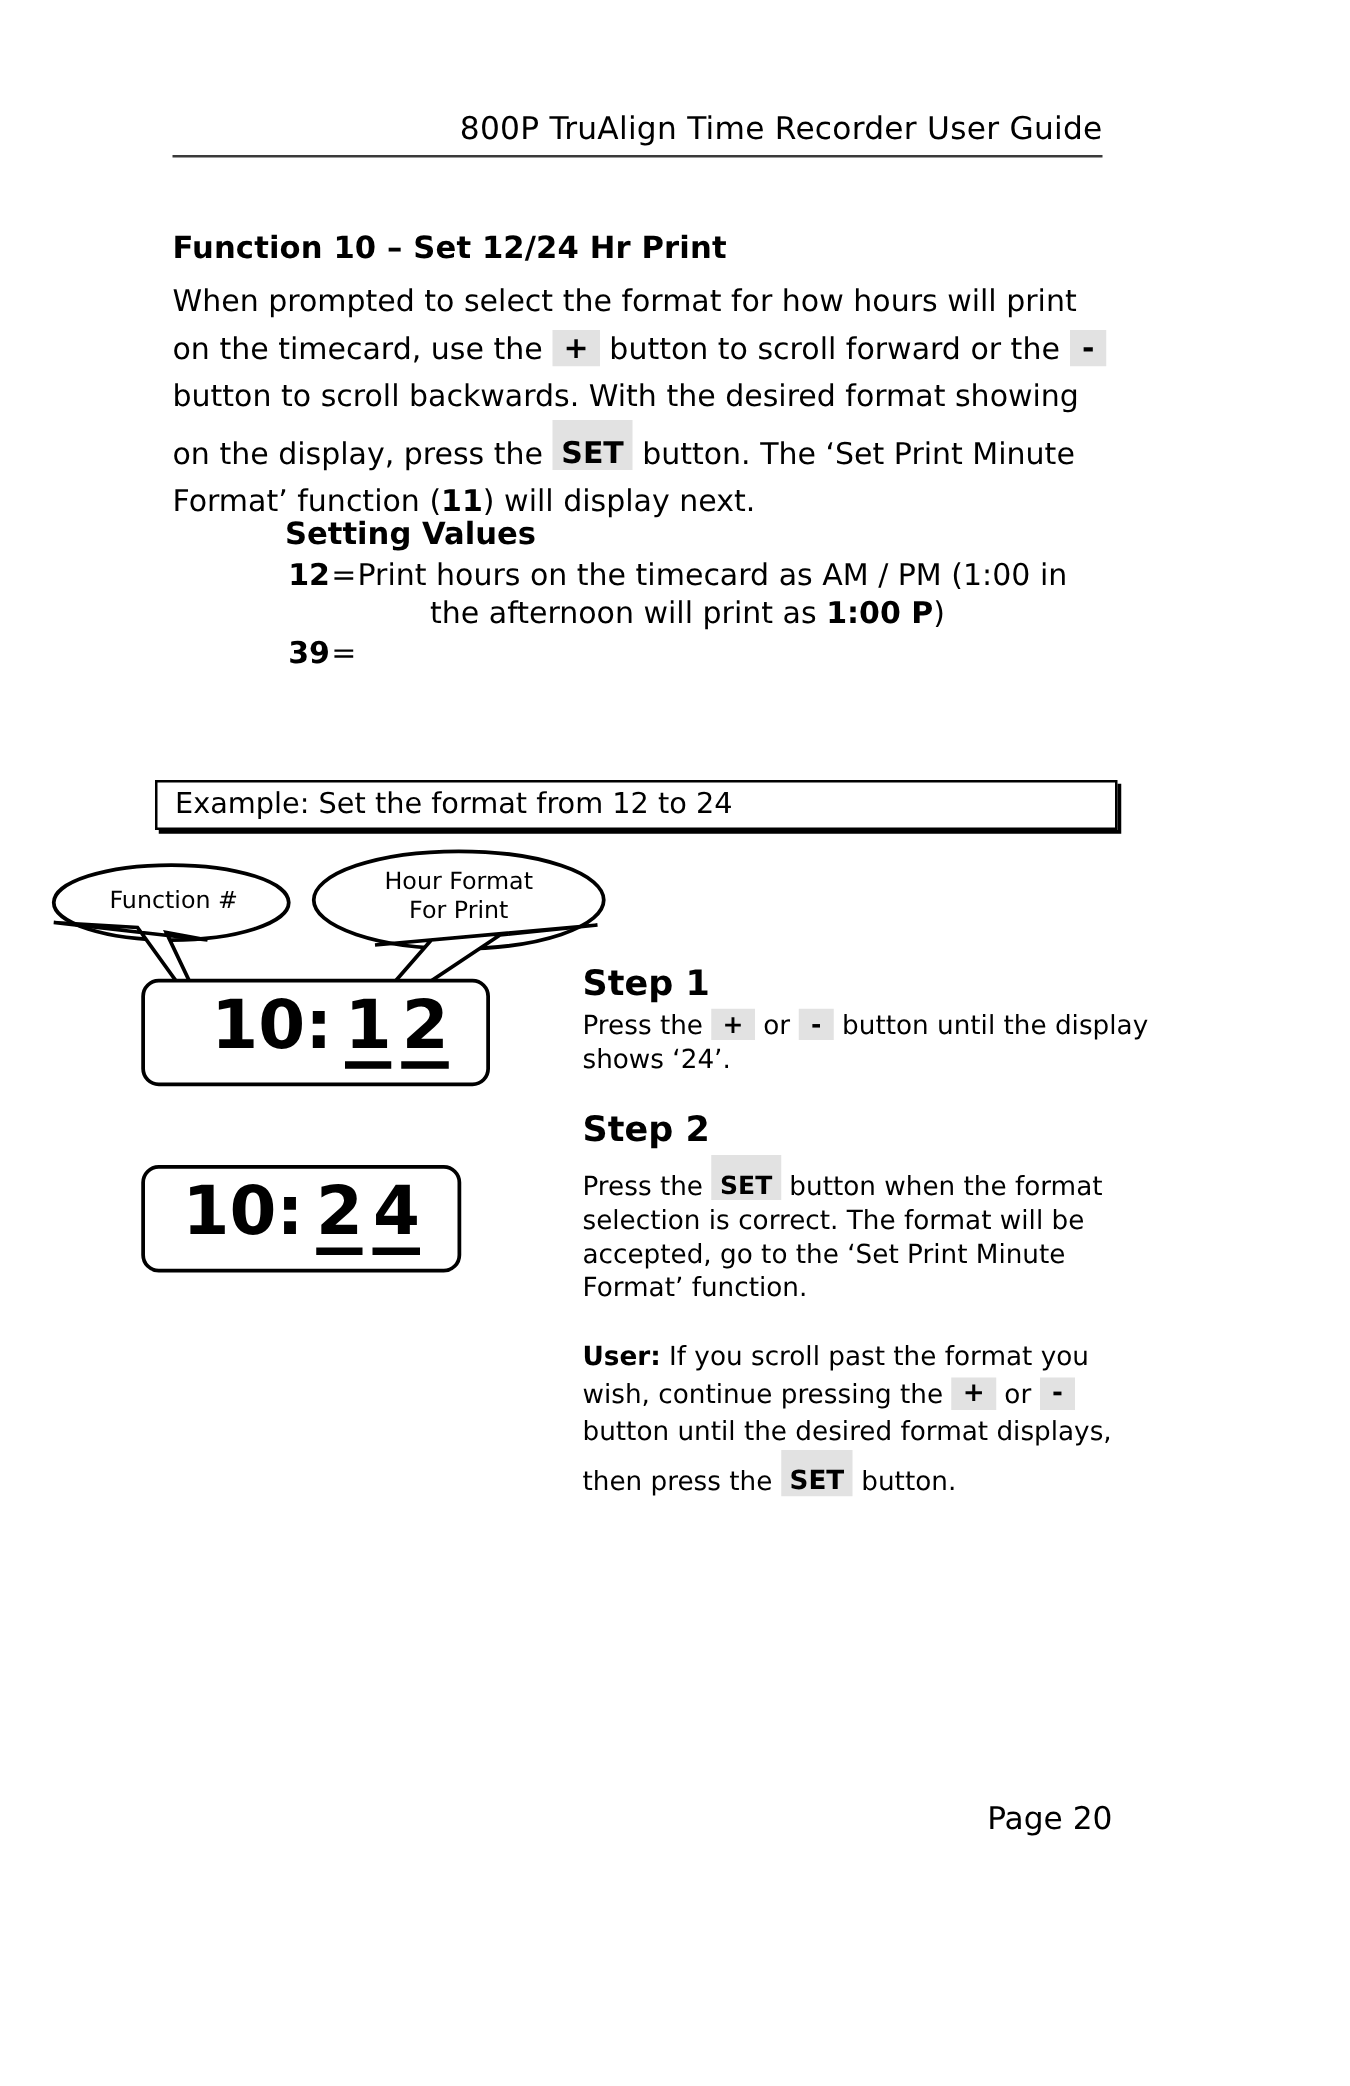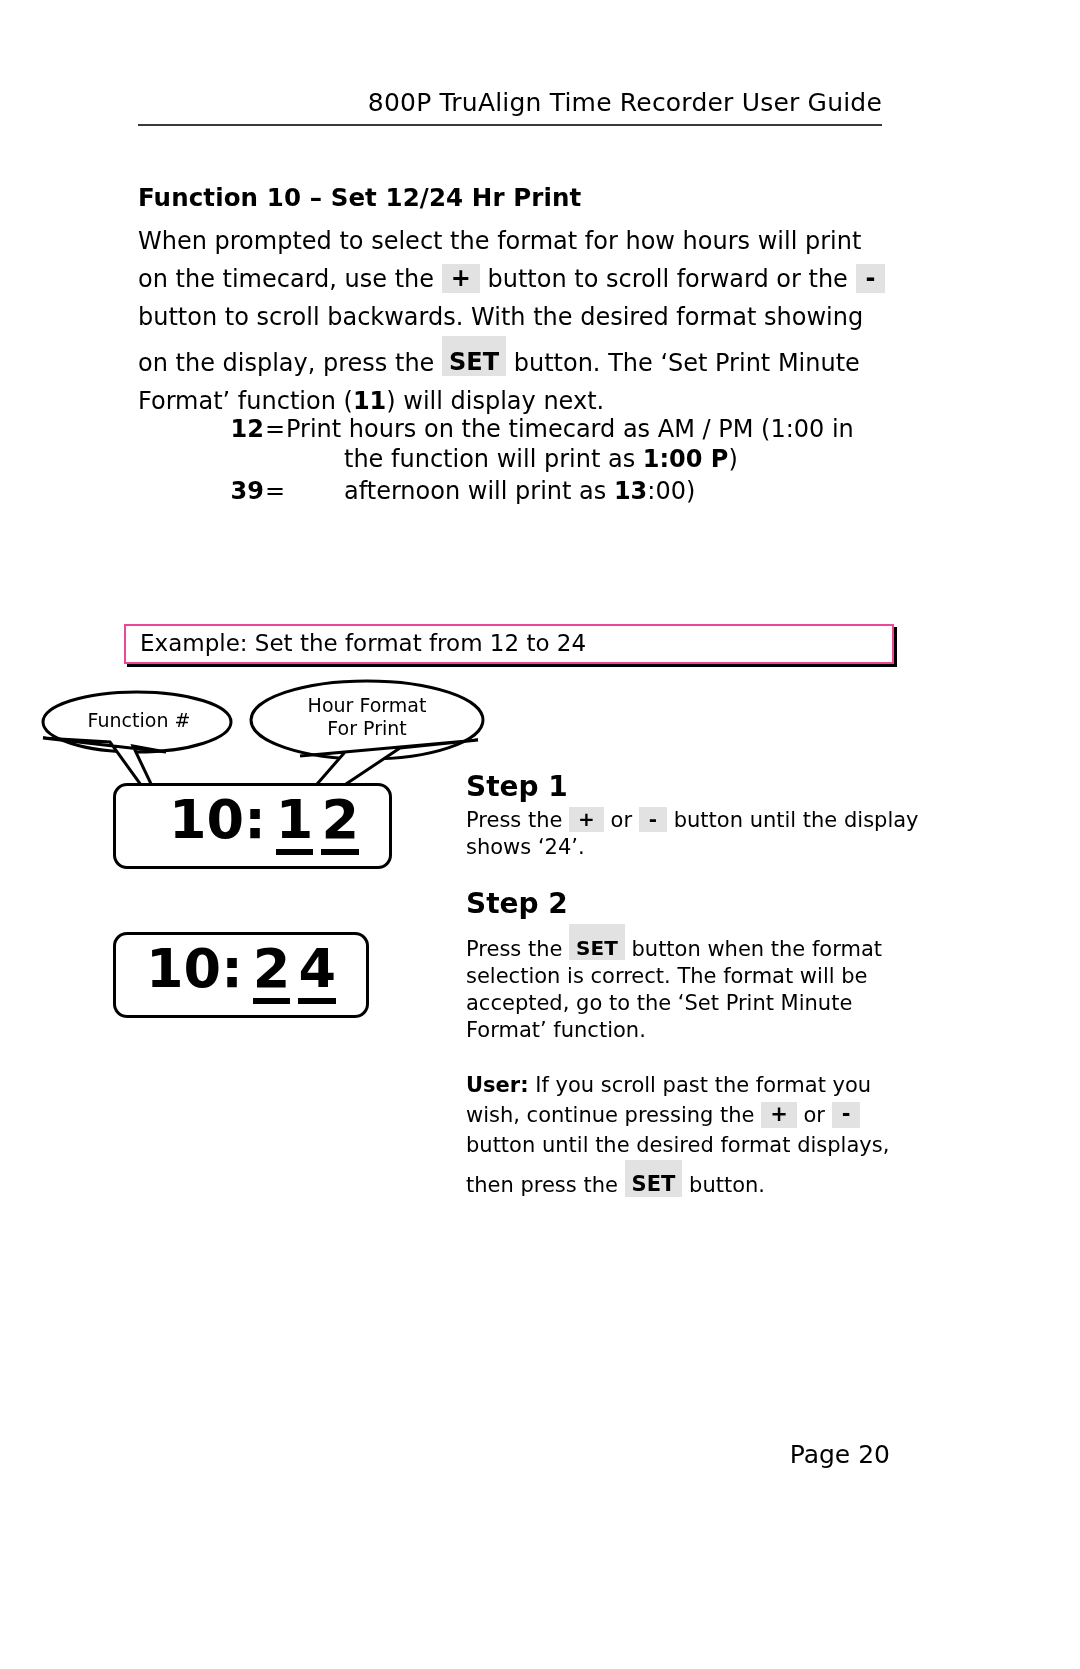--- a/index.html
+++ b/index.html
@@ -103,21 +103,21 @@
   }
   .sv-text .cont { display: block; padding-left: 58px; }
 
   
   .example-box {
     position: absolute;
     left: 124px;
     top: 624px;
     width: 766px;
     height: 36px;
-    border: 2px solid #ec4899;
+    border: 2px solid #000000;
     box-shadow: 3px 3px 0 0 #000;
     background: #fff;
   }
   .example-label {
     position: absolute;
     left: 14px;
     top: 4px;
     font-size: 23px;
     white-space: nowrap;
   }
@@ -211,31 +211,32 @@
 <body>
 
 <div class="page-header">800P TruAlign Time Recorder User Guide</div>
 <div class="header-rule"></div>
 
 <div class="section-title">Function 10 – Set 12/24 Hr Print</div>
 
 <div class="intro"><span>When prompted to select the format for how hours will print on the timecard, use the </span><span class="key plus">+</span><span> button to scroll forward or the </span><span class="key minus">-</span><span> button to scroll backwards. With the desired format showing on the display, press the </span><span class="key">SET</span><span> button. The ‘Set Print Minute Format’ function (</span><b class="tight">11</b><span>) will display next.</span></div>
 
 <div class="setting-values">
+  <div class="sv-title">Setting Values</div>
 
   <div class="sv-row">
     <span class="sv-key">12</span>
     <span class="sv-eq">=</span>
-    <span class="sv-text"><span>Print hours on the timecard as AM / PM (1:00 in</span><span class="cont"><span>the function will print as </span><b>1:00 P</b><span>)</span></span></span>
+    <span class="sv-text"><span>Print hours on the timecard as AM / PM (1:00 in</span><span class="cont"><span>the afternoon will print as </span><b>1:00 P</b><span>)</span></span></span>
   </div>
 
   <div class="sv-row">
     <span class="sv-key">39</span>
     <span class="sv-eq">=</span>
-    <span class="sv-text"><span class="cont"><span>afternoon will print as </span><b>13</b><span>:00)</span></span></span>
+    <span class="sv-text"></span>
   </div>
 </div>
 
 <div class="example-box">
   <div class="example-label">Example: Set the format from 12 to 24</div>
 </div>
 
 <svg class="callout-layer" viewBox="0 0 1080 1669" width="1080" height="1669" xmlns="http://www.w3.org/2000/svg">
 
   <ellipse cx="137" cy="722" rx="94" ry="30" fill="#ffffff" stroke="#000000" stroke-width="3"></ellipse>

